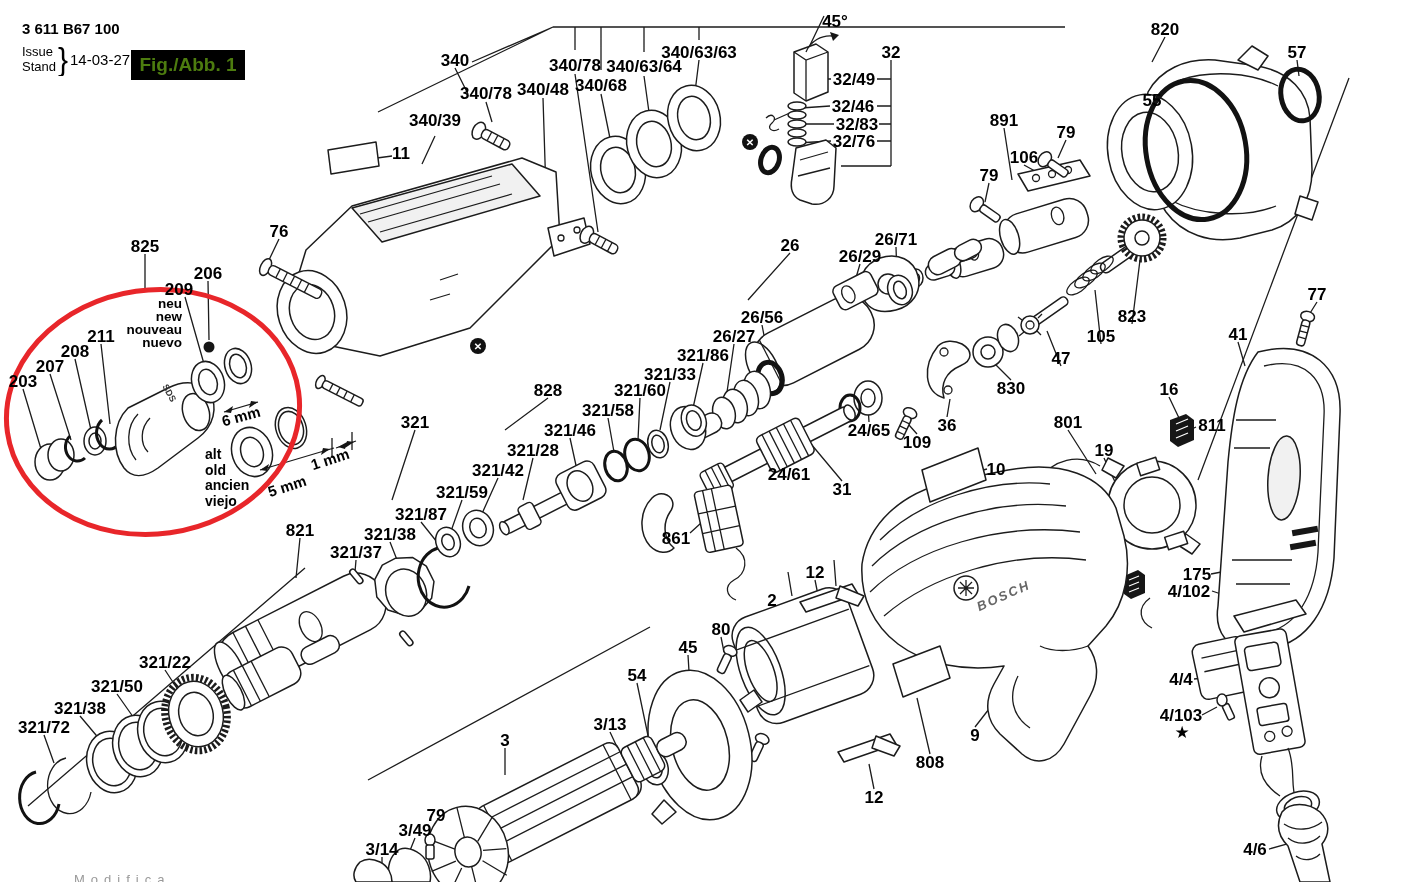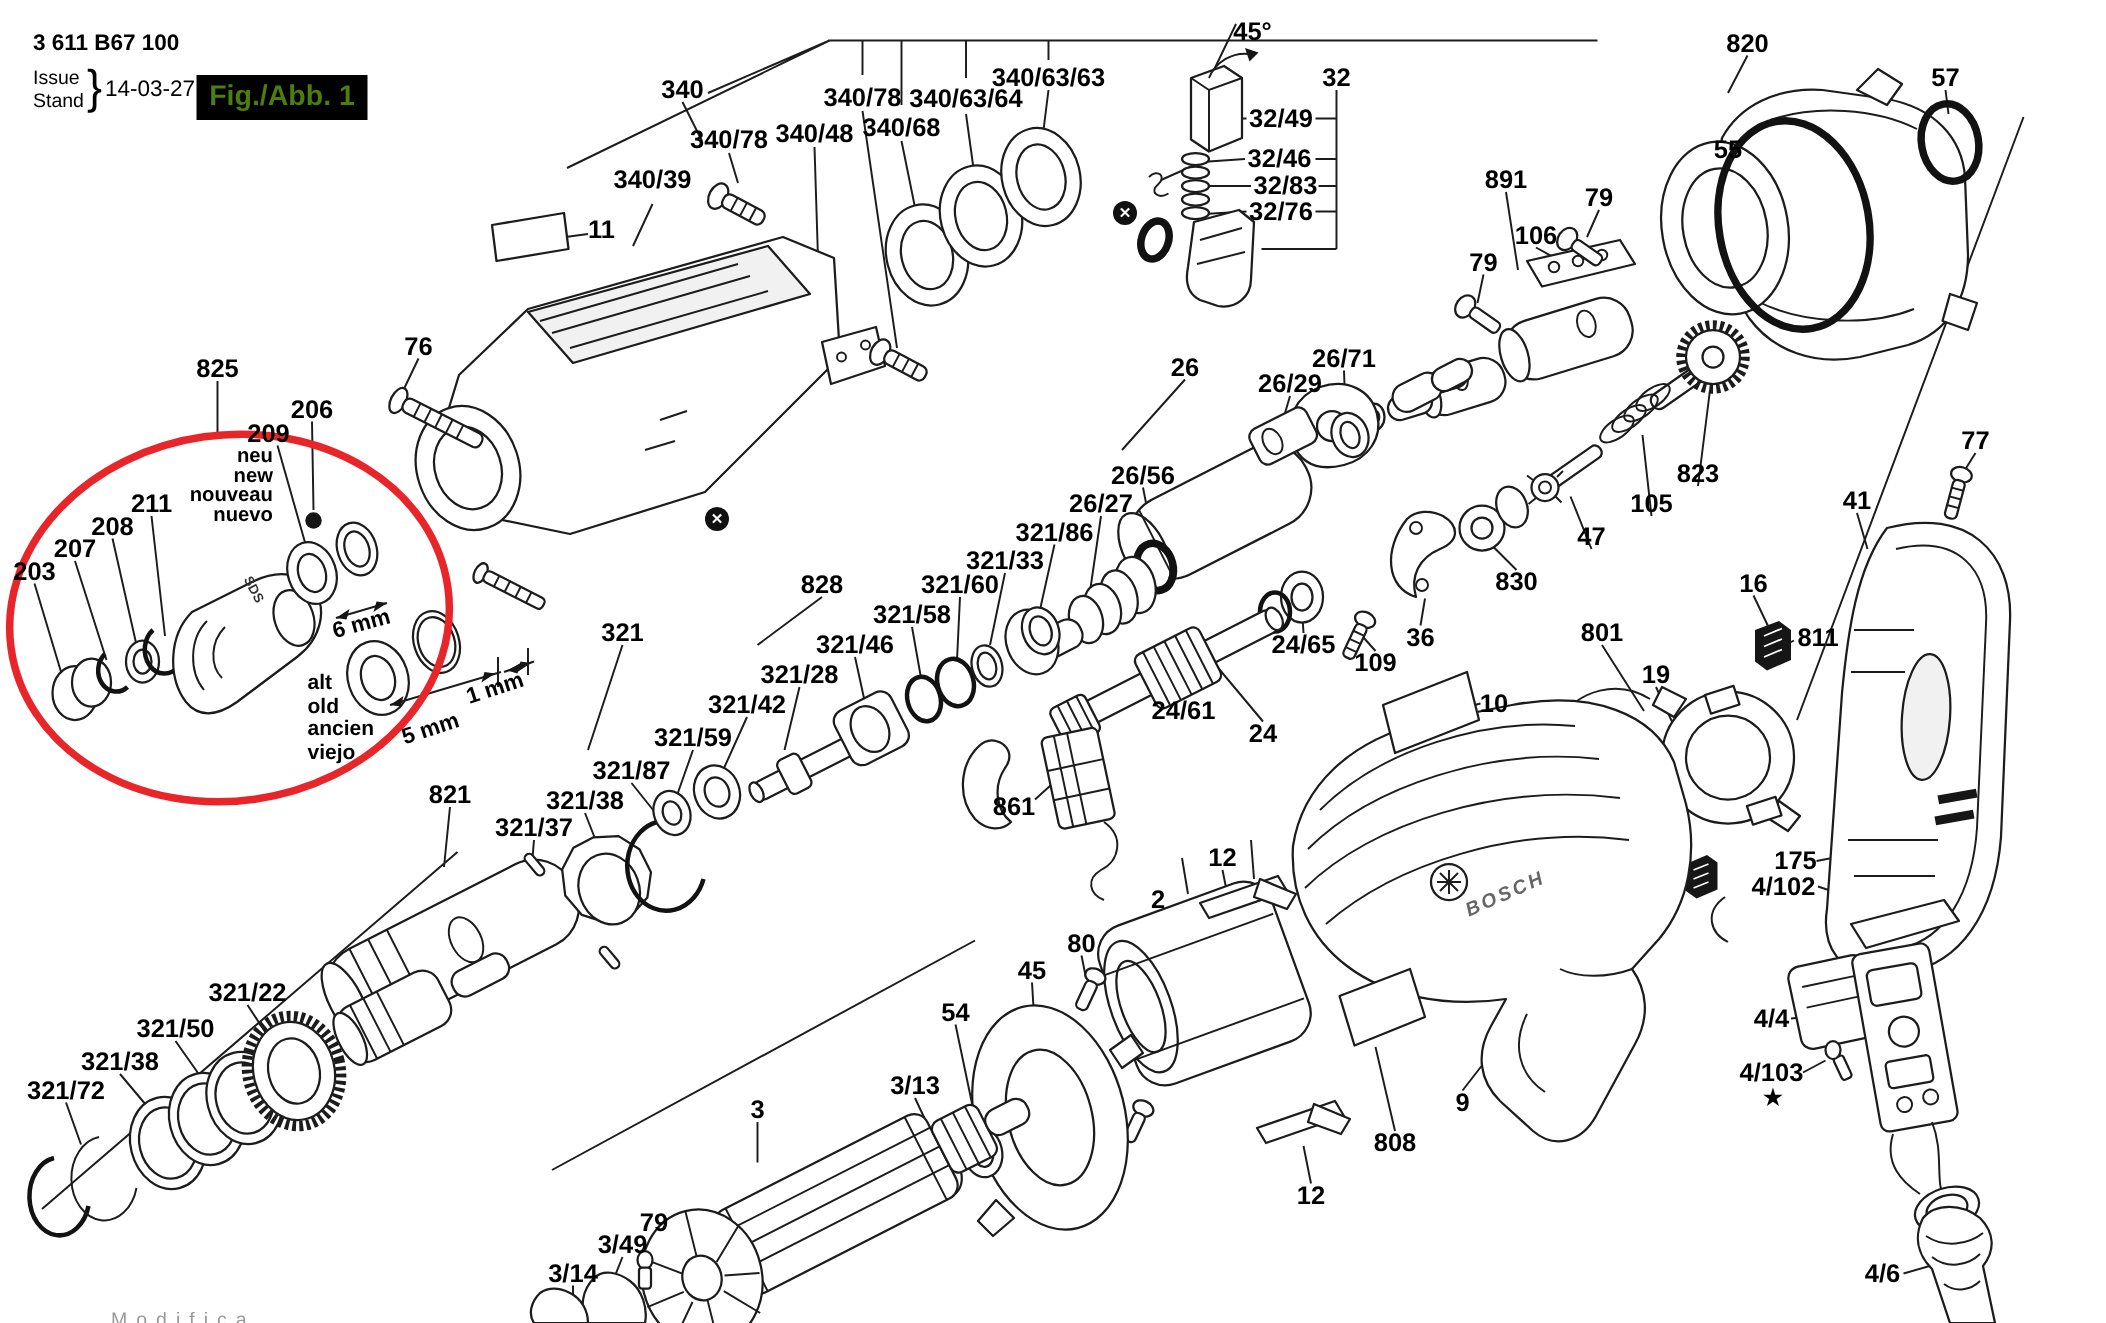--- a/index.html
+++ b/index.html
@@ -535,21 +535,21 @@
       <div class="callout" style="left: 570px; top: 430px;">321/46</div>
       <div class="callout" style="left: 533px; top: 450px;">321/28</div>
       <div class="callout" style="left: 498px; top: 470px;">321/42</div>
       <div class="callout" style="left: 462px; top: 492px;">321/59</div>
       <div class="callout" style="left: 548px; top: 390px;">828</div>
       <div class="callout" style="left: 415px; top: 422px;">321</div>
       <div class="callout" style="left: 869px; top: 430px;">24/65</div>
       <div class="callout" style="left: 917px; top: 442px;">109</div>
       <div class="callout" style="left: 947px; top: 425px;">36</div>
       <div class="callout" style="left: 789px; top: 474px;">24/61</div>
-      <div class="callout" style="left: 842px; top: 489px;">24</div>
+      <div class="callout" style="left: 842px; top: 489px;">31</div>
       <div class="callout" style="left: 676px; top: 538px;">861</div>
       <div class="callout" style="left: 996px; top: 469px;">10</div>
       <div class="callout" style="left: 1169px; top: 389px;">16</div>
       <div class="callout" style="left: 1212px; top: 425px;">811</div>
       <div class="callout" style="left: 1068px; top: 422px;">801</div>
       <div class="callout" style="left: 1104px; top: 450px;">19</div>
       <div class="callout" style="left: 1197px; top: 574px;">175</div>
       <div class="callout" style="left: 1189px; top: 591px;">4/102</div>
       <div class="callout" style="left: 421px; top: 514px;">321/87</div>
       <div class="callout" style="left: 390px; top: 534px;">321/38</div>

